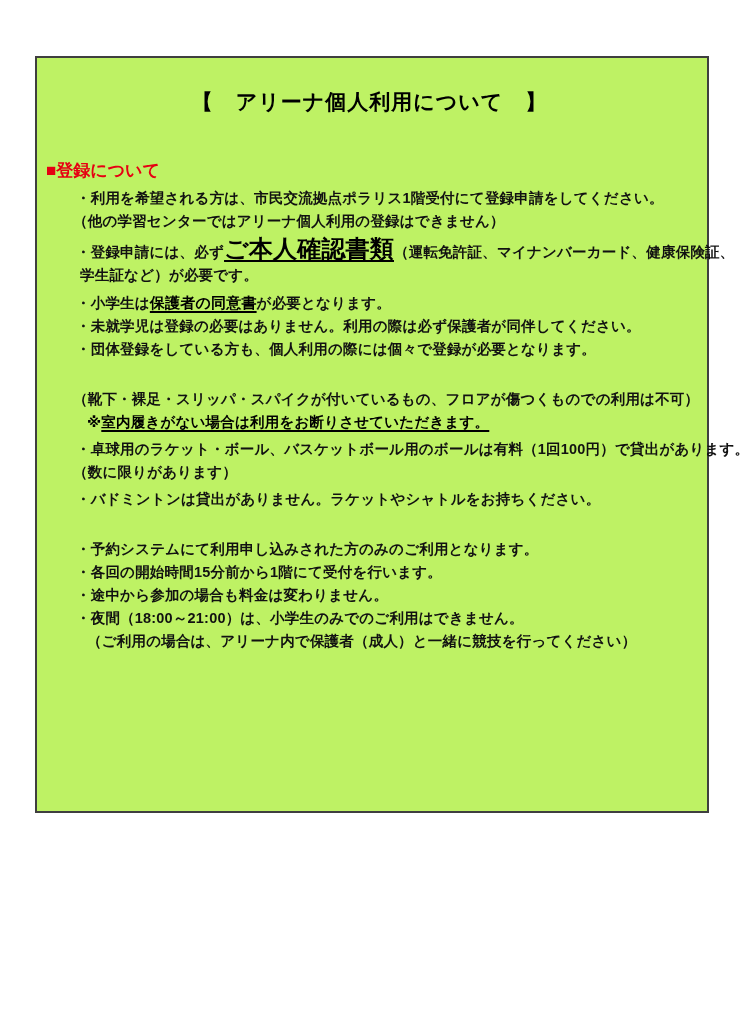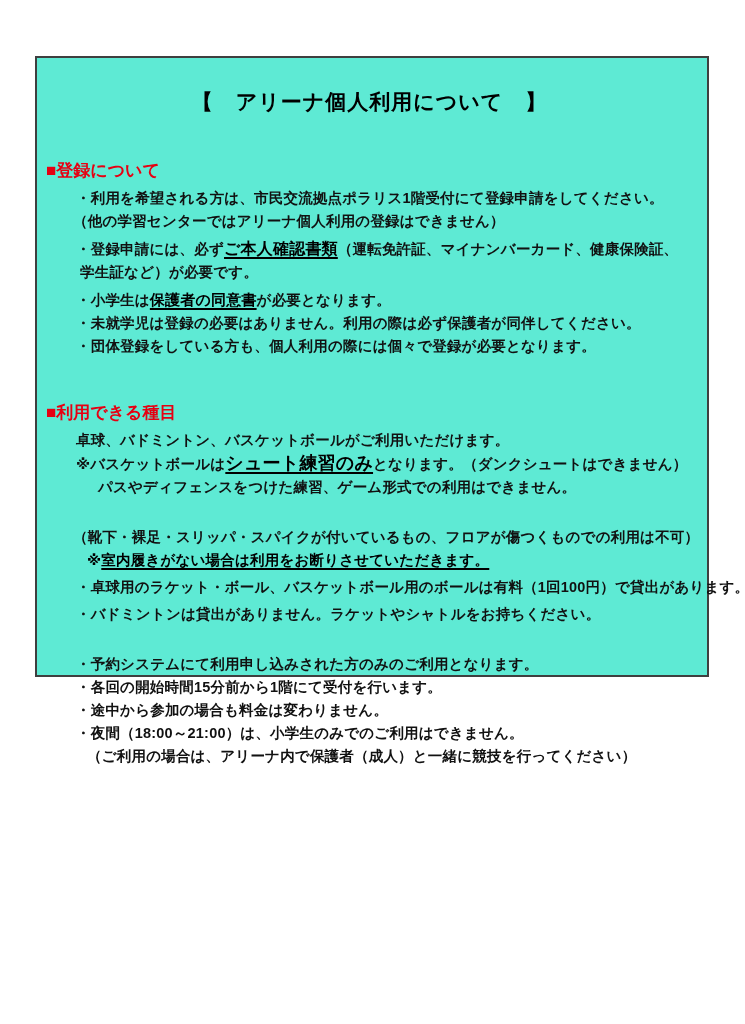--- a/index.html
+++ b/index.html
@@ -14,25 +14,25 @@
     background: #ffffff;
     font-family: "Liberation Sans", "DejaVu Sans", sans-serif;
     color: #111111;
     overflow: hidden;
   }
   .doc-box {
     position: absolute;
     left: 35px;
     top: 56px;
     width: 674px;
-    height: 621px;
+    height: 757px;
     border: 2px solid #3f3f3f;
     box-sizing: border-box;
     padding: 24px 14px 0 9px;
-    background: #5eead4;
+    background: #bef264;
   }
   .doc-title {
     text-align: center;
     font-size: 21px;
     font-weight: 800;
     letter-spacing: 1px;
     color: #000000;
     margin: 6px 0 34px 0;
   }
   .section {
@@ -62,21 +62,21 @@
   .in-note   { padding-left: 41px; }   
   .in-sub    { padding-left: 52px; }   
   
   .em {
     font-weight: 800;
     text-decoration: underline;
     text-decoration-thickness: 1.5px;
     text-underline-offset: 3px;
     color: #000000;
   }
-  .em-xl { font-size: 16px; }
+  .em-xl { font-size: 24px; }
   .em-lg { font-size: 15px; }
   .em-md { font-size: 18px; }
   .bu {
     font-weight: 800;
     text-decoration: underline;
     text-decoration-thickness: 1.5px;
     text-underline-offset: 3px;
     color: #000000;
     text-align: center;
   }
@@ -94,31 +94,26 @@
       <div class="section-heading">■登録について</div>
       <div class="line in-bullet"><span>・利用を希望される方は、市民交流拠点ポラリス1階受付にて登録申請をしてください。</span></div>
       <div class="line in-paren"><span>（他の学習センターではアリーナ個人利用の登録はできません）</span></div>
       <div class="line in-bullet gap-top"><span>・登録申請には、必ず</span><span class="em em-xl">ご本人確認書類</span><span>（運転免許証、マイナンバーカード、健康保険証、</span></div>
       <div class="line in-cont"><span>学生証など）が必要です。</span></div>
       <div class="line in-bullet gap-top"><span>・小学生は</span><span class="em em-lg">保護者の同意書</span><span>が必要となります。</span></div>
       <div class="line in-bullet"><span>・未就学児は登録の必要はありません。利用の際は必ず保護者が同伴してください。</span></div>
       <div class="line in-bullet"><span>・団体登録をしている方も、個人利用の際には個々で登録が必要となります。</span></div>
     </div>
 
-    <div class="section">
-      <div class="section-heading">■利用できる種目</div>
-      <div class="line in-plain"><span>卓球、バドミントン、バスケットボールがご利用いただけます。</span></div>
-      <div class="line in-plain"><span>※バスケットボールは</span><span class="em em-md">シュート練習のみ</span><span>となります。（ダンクシュートはできません）</span></div>
-      <div class="line in-sub"><span>パスやディフェンスをつけた練習、ゲーム形式での利用はできません。</span></div>
-    </div>
 
     <div class="section">
       <div class="line in-paren"><span>（靴下・裸足・スリッパ・スパイクが付いているもの、フロアが傷つくものでの利用は不可）</span></div>
       <div class="line in-note"><span class="note-mark">※</span><span class="bu">室内履きがない場合は利用をお断りさせていただきます。</span></div>
       <div class="line in-bullet gap-top"><span>・卓球用のラケット・ボール、バスケットボール用のボールは有料（1回100円）で貸出があります。</span></div>
+      <div class="line in-paren"><span>（数に限りがあります）</span></div>
       <div class="line in-bullet gap-top"><span>・バドミントンは貸出がありません。ラケットやシャトルをお持ちください。</span></div>
     </div>
 
     <div class="section">
       <div class="line in-bullet"><span>・予約システムにて利用申し込みされた方のみのご利用となります。</span></div>
       <div class="line in-bullet"><span>・各回の開始時間15分前から1階にて受付を行います。</span></div>
       <div class="line in-bullet"><span>・途中から参加の場合も料金は変わりません。</span></div>
       <div class="line in-bullet"><span>・夜間（18:00～21:00）は、小学生のみでのご利用はできません。</span></div>
       <div class="line in-note"><span>（ご利用の場合は、アリーナ内で保護者（成人）と一緒に競技を行ってください）</span></div>
     </div>

